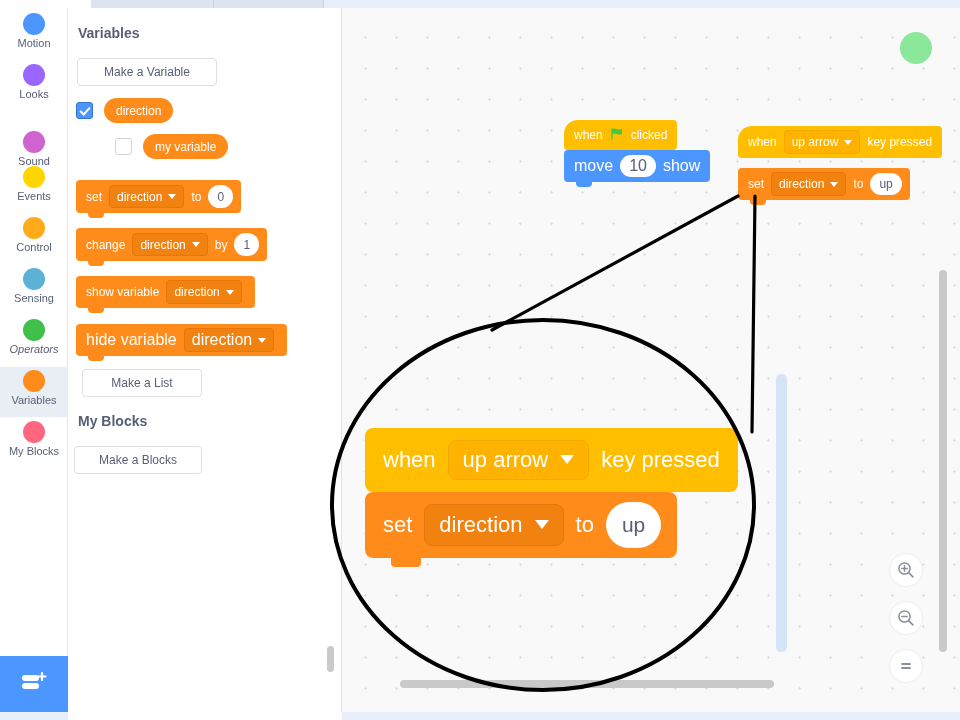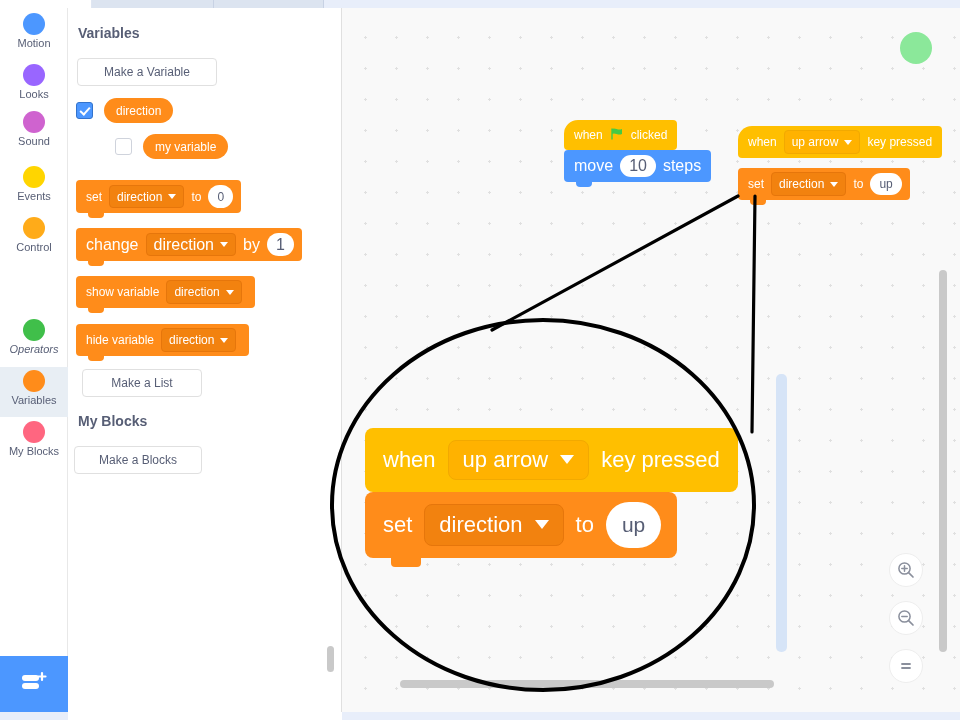--- a/index.html
+++ b/index.html
@@ -135,31 +135,35 @@
 
   <div class="catcol">
     <div class="cat" style="top:2px;">
       <div class="dot" style="background:#4c97ff;"></div>
       <div class="lbl">Motion</div>
     </div>
     <div class="cat" style="top:53px;">
       <div class="dot" style="background:#9966ff;"></div>
       <div class="lbl">Looks</div>
     </div>
-    <div class="cat" style="top:100px;">
+    <div class="cat" style="top:120px;">
       <div class="dot" style="background:#cf63cf;"></div>
       <div class="lbl">Sound</div>
     </div>
     <div class="cat" style="top:155px;">
       <div class="dot" style="background:#ffd500;"></div>
       <div class="lbl">Events</div>
     </div>
     <div class="cat" style="top:206px;">
       <div class="dot" style="background:#ffab19;"></div>
       <div class="lbl">Control</div>
+    </div>
+    <div class="cat" style="top:257px;">
+      <div class="dot" style="background:#5cb1d6;"></div>
+      <div class="lbl">Sensing</div>
     </div>
     <div class="cat" style="top:308px;font-style:italic;">
       <div class="dot" style="background:#40bf4a;"></div>
       <div class="lbl">Operators</div>
     </div>
     <div class="cat selected" style="top:359px;">
       <div class="dot" style="background:#ff8c1a;"></div>
       <div class="lbl">Variables</div>
     </div>
     <div class="cat" style="top:410px;">
@@ -200,21 +204,21 @@
           <span>direction</span>
           <span class="caret"></span>
         </span>
         <span class="txt">to</span>
         <span class="oval">0</span>
       </div>
       <div class="nub orange" style="left:12px; top:33px;"></div>
     </div>
 
     <div class="blk stack-orange" style="left:8px; top:220px; height:33px;">
-      <div class="body" style="font-size:16px;">
+      <div class="body" style="font-size:12px;">
         <span class="txt">change</span>
         <span class="dd o">
           <span>direction</span>
           <span class="caret"></span>
         </span>
         <span class="txt">by</span>
         <span class="oval">1</span>
       </div>
       <div class="nub orange" style="left:12px; top:33px;"></div>
     </div>
@@ -224,21 +228,21 @@
         <span class="txt">show variable</span>
         <span class="dd o">
           <span>direction</span>
           <span class="caret"></span>
         </span>
       </div>
       <div class="nub orange" style="left:12px; top:32px;"></div>
     </div>
 
     <div class="blk stack-orange" style="left:8px; top:316px; height:32px;">
-      <div class="body" style="font-size:12px;">
+      <div class="body" style="font-size:16px;">
         <span class="txt">hide variable</span>
         <span class="dd o">
           <span>direction</span>
           <span class="caret"></span>
         </span>
       </div>
       <div class="nub orange" style="left:12px; top:32px;"></div>
     </div>
 
     <div class="mk-btn" style="left:14px; top:361px; width:120px; height:28px;">Make a List</div>
@@ -263,21 +267,21 @@
             <rect x="1.3" y="1.5" width="1.4" height="11" fill="#45c945"></rect>
           </svg>
         </span>
         <span class="txt">clicked</span>
       </div>
     </div>
     <div class="blk stack-blue" style="left:222px; top:142px; height:32px;">
       <div class="body" style="font-size:16px;">
         <span class="txt">move</span>
         <span class="oval">10</span>
-        <span class="txt" style="margin-left:5px;">steps</span>
+        <span class="txt" style="margin-left:5px;">show</span>
       </div>
       <div class="nub blue" style="left:12px; top:32px;"></div>
     </div>
 
     <div class="blk hat-yellow" style="left:396px; top:118px; height:32px;">
       <div class="body" style="font-size:12px; border-top-left-radius:14px; border-top-right-radius:4px;">
         <span class="txt">when</span>
         <span class="dd y">
           <span>up arrow</span>
           <span class="caret"></span>

